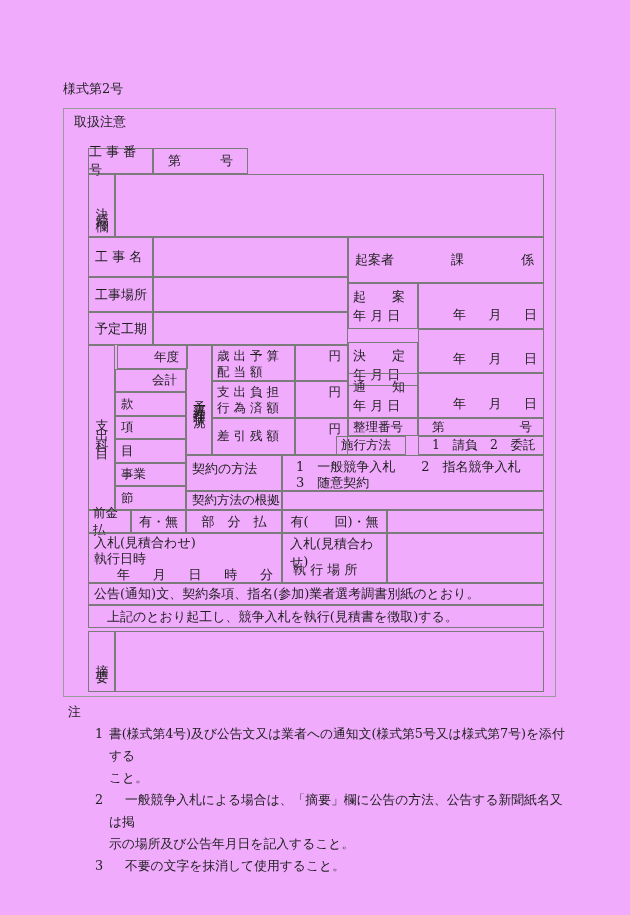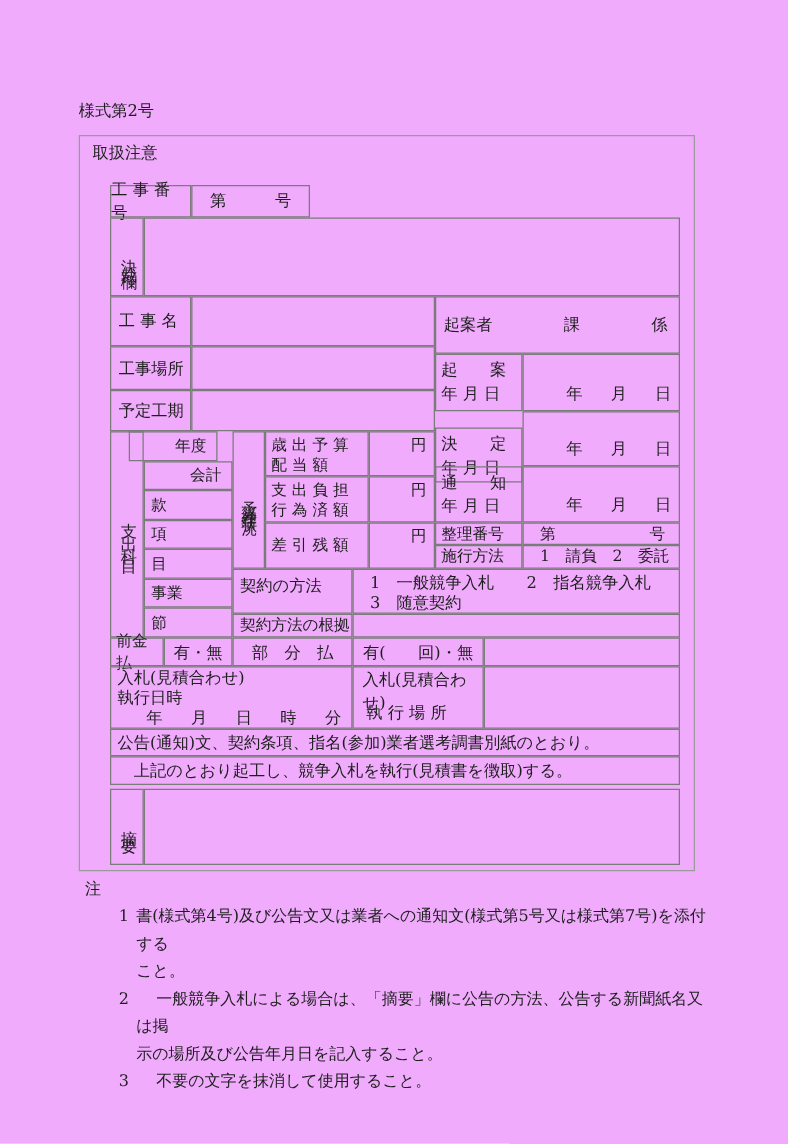--- a/index.html
+++ b/index.html
@@ -94,25 +94,25 @@
         <span>月</span>
         <span>日</span>
     </div>
   </div>
 
   <div class="c vc small" style="left:348px;top:418px;width:70px;height:18px;padding-left:4px;">整理番号</div>
   <div class="c spread small" style="left:418px;top:418px;width:126px;height:18px;padding:0 11px 0 13px;">
     <span>第</span>
     <span>号</span>
   </div>
-  <div class="c vc small" style="left:348px;top:436px;width:70px;height:19px;padding-left:4px;">施行方法</div>
+  <div class="c vc small" style="left:336px;top:436px;width:70px;height:19px;padding-left:4px;">施行方法</div>
   <div class="c vc small" style="left:418px;top:436px;width:126px;height:19px;padding-left:13px;">1　請負　2　委託</div>
 
   <div class="c vcell" style="left:88px;top:345px;width:27px;height:165px;letter-spacing:10px;">支出科目</div>
-  <div class="c vc small" style="left:103px;top:345px;width:71px;height:24px;justify-content:flex-end;padding-right:8px;">年度</div>
+  <div class="c vc small" style="left:117px;top:345px;width:71px;height:24px;justify-content:flex-end;padding-right:8px;">年度</div>
   <div class="c vc small" style="left:115px;top:369px;width:71px;height:23px;justify-content:flex-end;padding-right:8px;">会計</div>
   <div class="c vc small" style="left:115px;top:392px;width:71px;height:24px;padding-left:5px;">款</div>
   <div class="c vc small" style="left:115px;top:416px;width:71px;height:23px;padding-left:5px;">項</div>
   <div class="c vc small" style="left:115px;top:439px;width:71px;height:24px;padding-left:5px;">目</div>
   <div class="c vc small" style="left:115px;top:463px;width:71px;height:23px;padding-left:5px;">事業</div>
   <div class="c vc small" style="left:115px;top:486px;width:71px;height:24px;padding-left:5px;">節</div>
 
   <div class="c vcell small" style="left:186px;top:345px;width:26px;height:110px;letter-spacing:3px;">予算経理状況</div>
 
   <div class="c small" style="left:212px;top:345px;width:83px;height:36px;padding:2px 0 0 4px;line-height:16px;">

